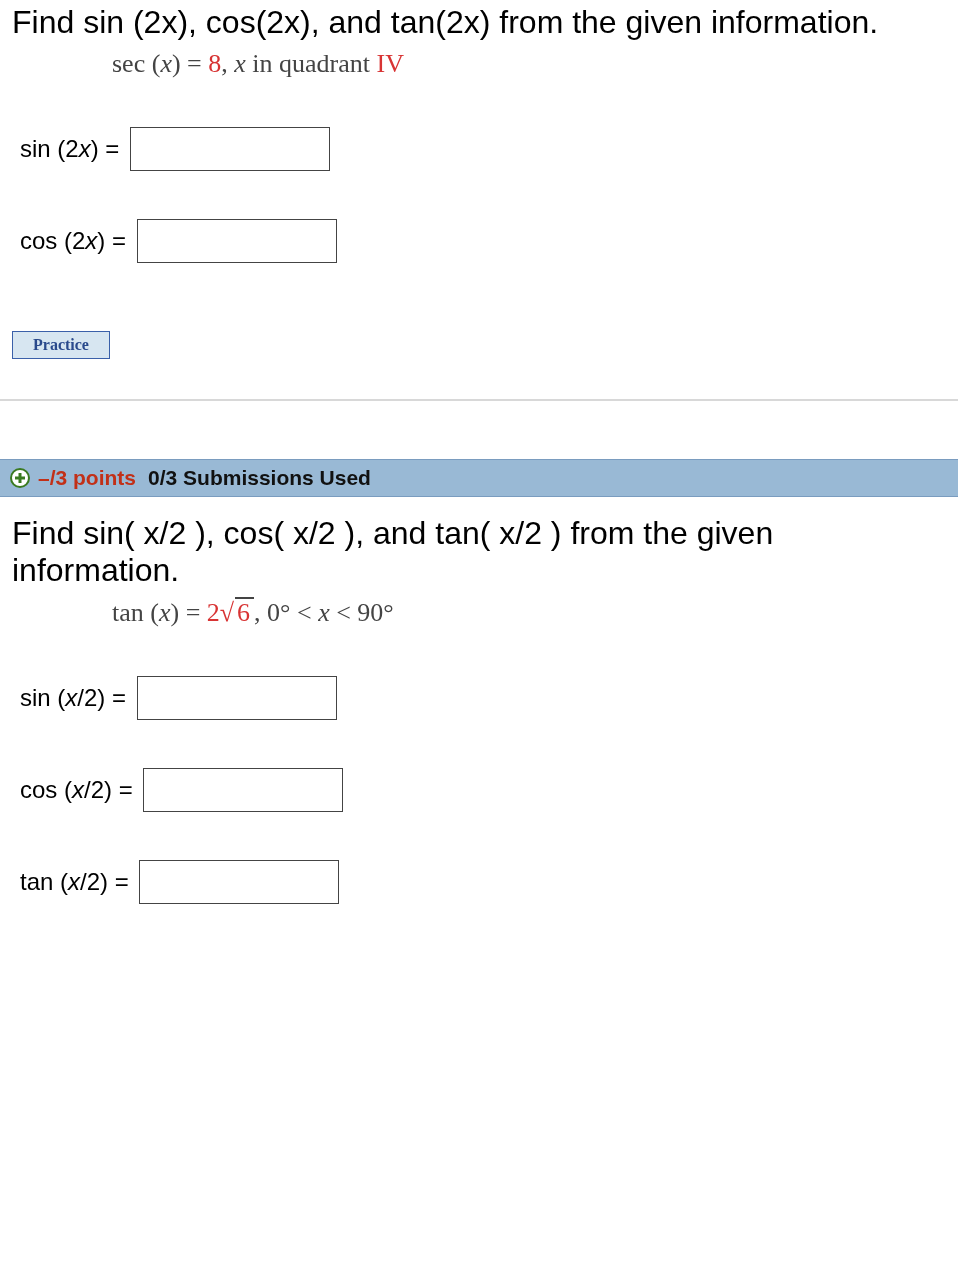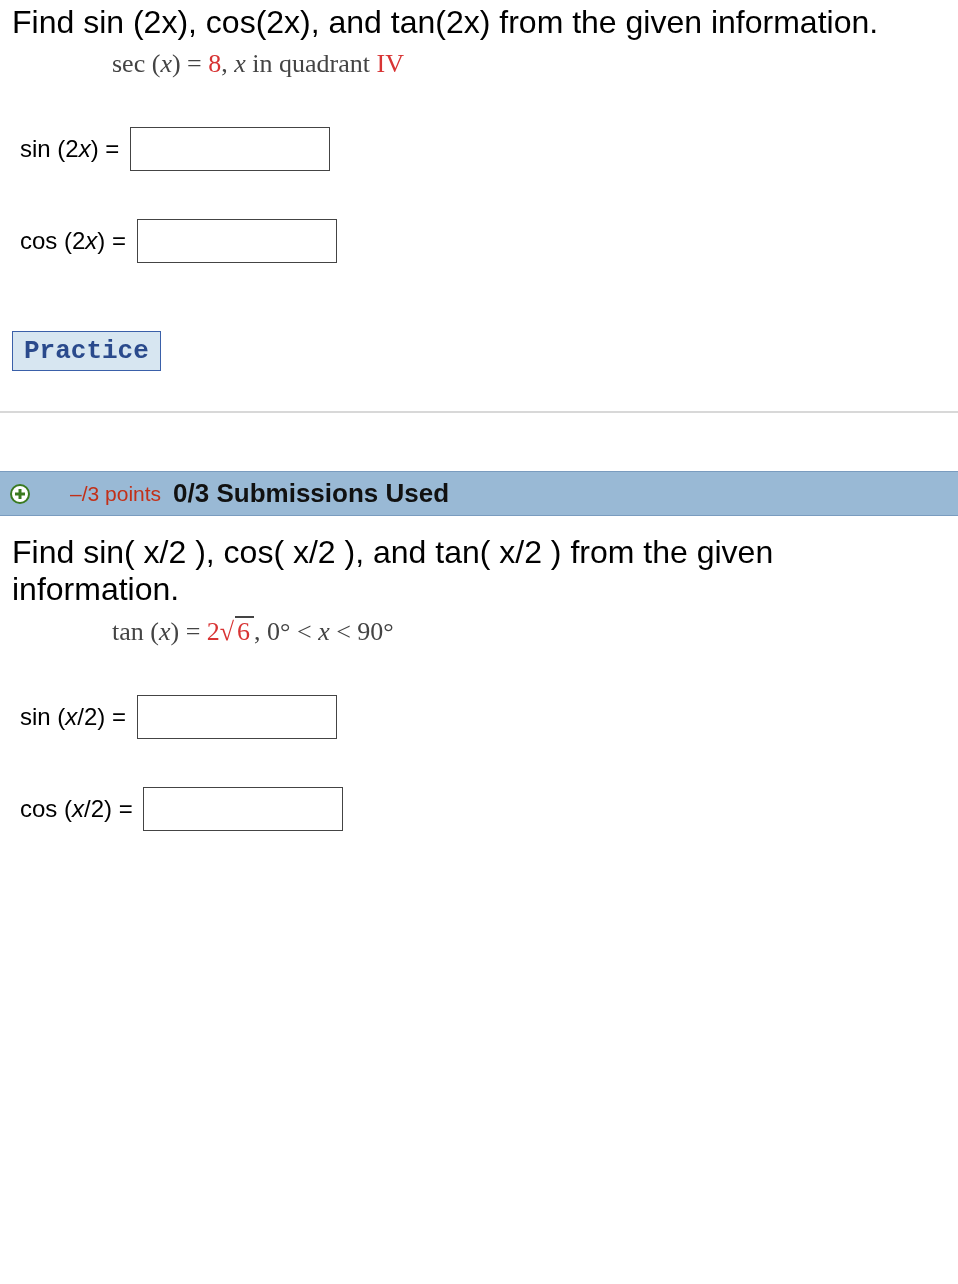--- a/index.html
+++ b/index.html
@@ -55,24 +55,24 @@
       padding: 4px 6px;
       background: #fff;
       margin-left: 4px;
     }
     .practice-btn {
       display: inline-block;
       border: 1.5px solid #3a60a9;
       background: #d7e6f1;
       color: #2a4a8c;
       font-weight: bold;
-      font-size: 26px;
-      padding: 4px 11px;
+      font-size: 16px;
+      padding: 4px 20px;
       cursor: pointer;
-      font-family: Liberation Mono, monospace;
+      font-family: Liberation Serif, serif;
       margin-top: 20px;
       margin-bottom: 8px;
     }
     .divider {
       border: none;
       border-top: 2px solid #d8d8d8;
       margin-top: 28px;
       margin-bottom: 0;
     }
     .question-header {
@@ -108,29 +108,28 @@
     }
     .plus-icon::after {
       top: 3px;
       bottom: 3px;
       left: 50%;
       width: 3px;
       transform: translateX(-50%);
     }
     .points-label {
       color: #c23018;
-      font-weight: normal;
+      font-weight: bold;
       font-size: 21px;
       margin-right: 12px;
-      margin-left: 32px;
     }
     .submissions-label {
       color: #111;
       font-weight: bold;
-      font-size: 26px;
+      font-size: 21px;
     }
     .sqrt-wrap {
       position: relative;
       display: inline-block;
       vertical-align: baseline;
     }
     .sqrt-radicand {
       border-top: 2px solid #444;
       padding: 0 4px 0 2px;
       margin-left: 1px;
@@ -179,13 +178,17 @@
   <div class="answer-row">
     <span class="answer-label"><span>sin (</span><span class="ital">x</span><span>/2) = </span></span>
     <input type="text" class="answer-input" style="">
   </div>
 
   <div class="answer-row">
     <span class="answer-label"><span>cos (</span><span class="ital">x</span><span>/2) = </span></span>
     <input type="text" class="answer-input" style="">
   </div>
 
+  <div class="answer-row">
+    <span class="answer-label"><span>tan (</span><span class="ital">x</span><span>/2) = </span></span>
+    <input type="text" class="answer-input" style="">
+  </div>
 </div>
 
 </body></html>

